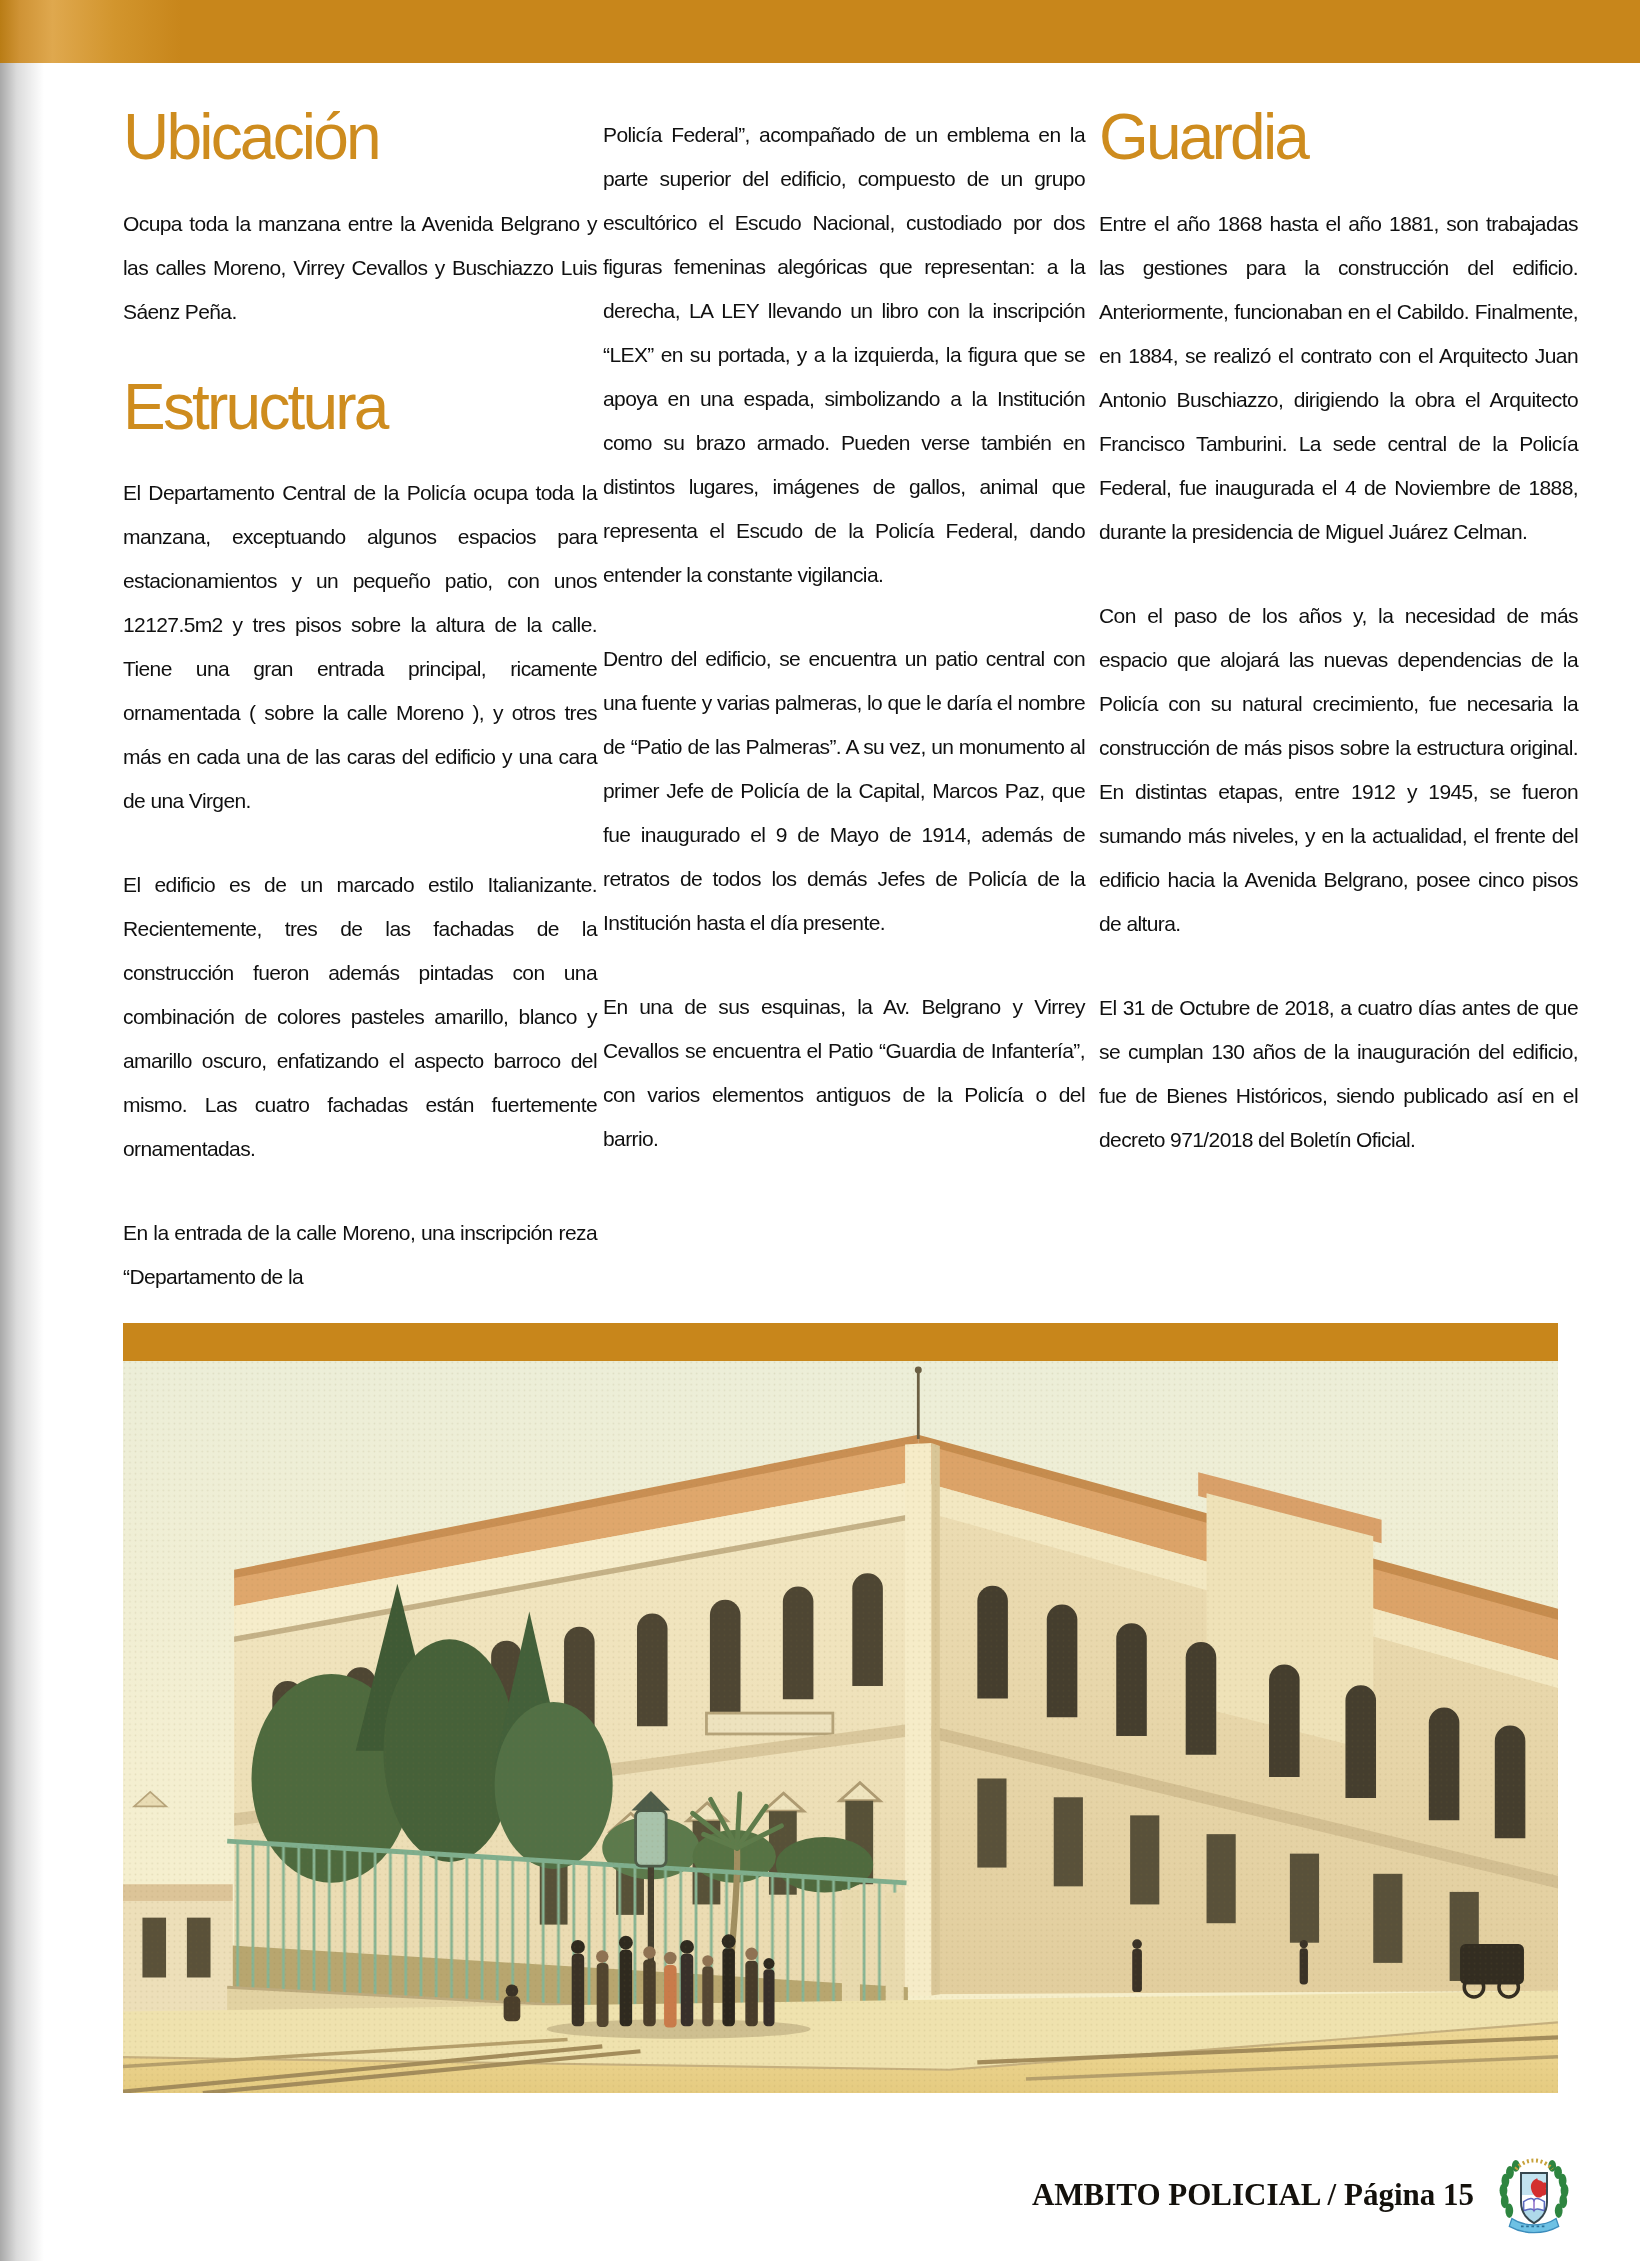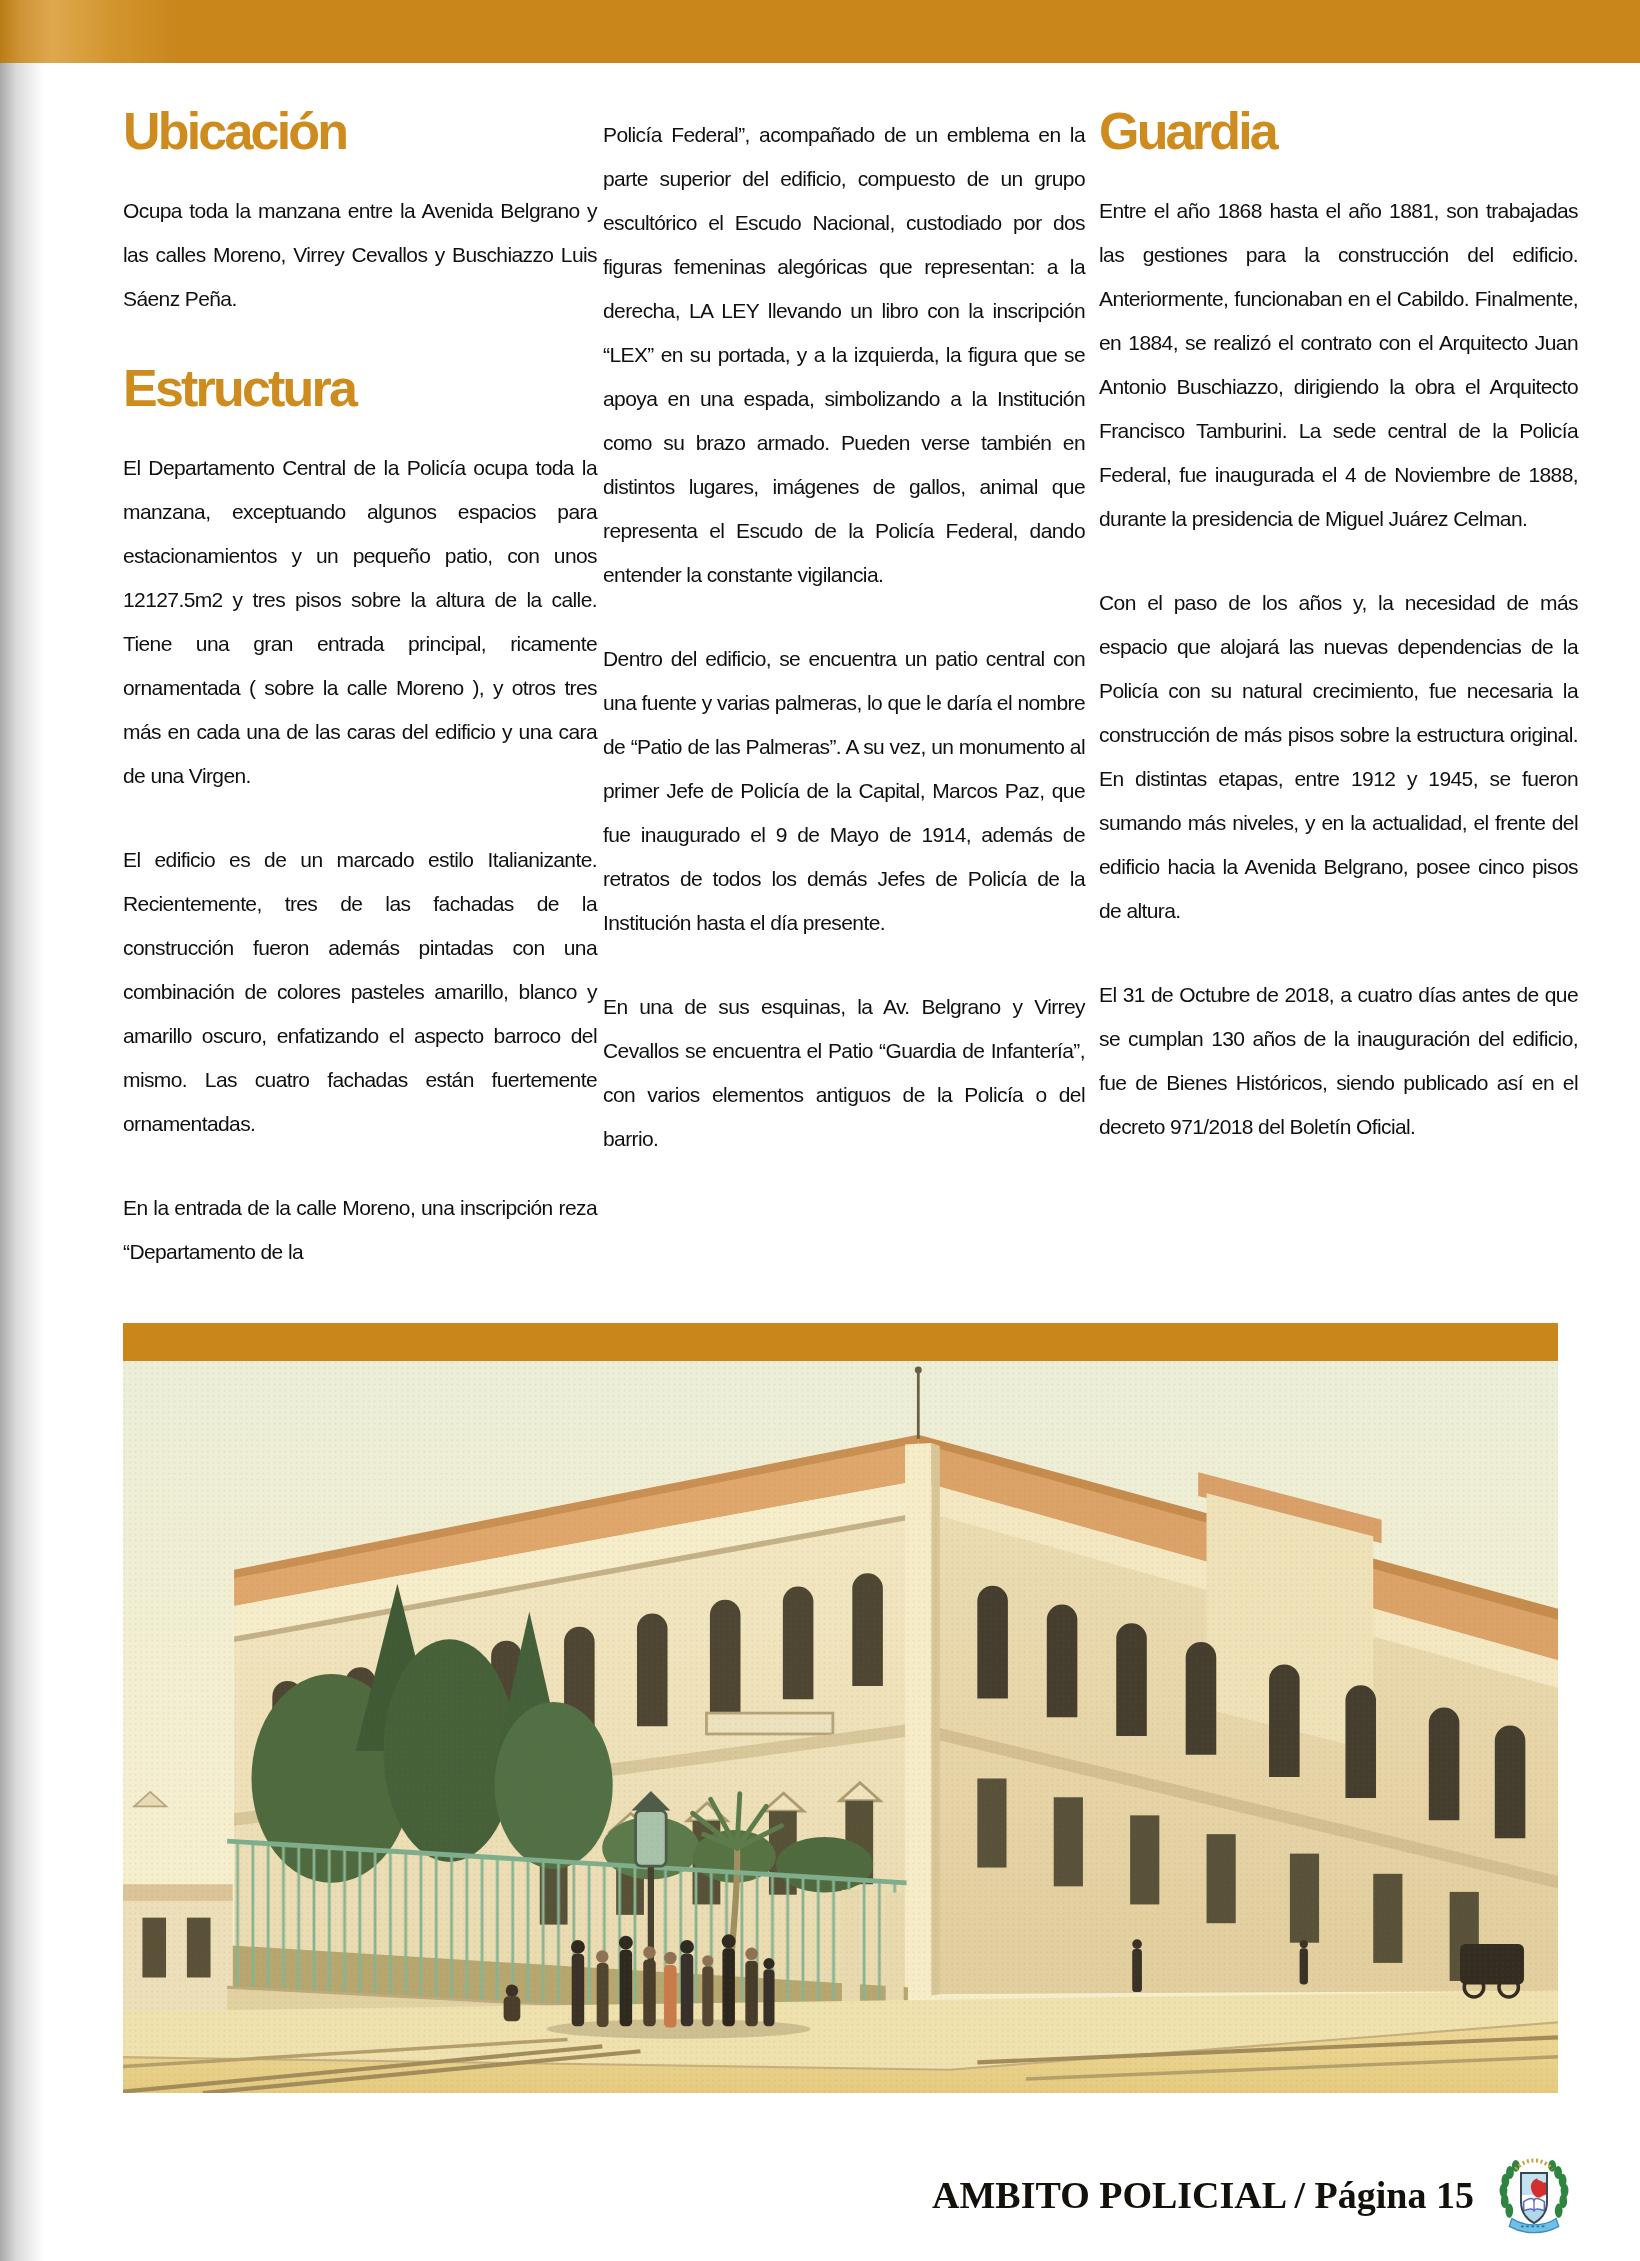--- a/index.html
+++ b/index.html
@@ -15,40 +15,40 @@
   .edge-shadow{
     position:absolute;left:0;top:63px;width:44px;height:2199px;
     background:linear-gradient(90deg,rgba(0,0,0,.34) 0%,rgba(0,0,0,.14) 38%,rgba(0,0,0,0) 100%);
     pointer-events:none;
   }
   .col{position:absolute;top:104px;}
   .col-left{left:123px;width:474px;}
   .col-mid{left:603px;width:482px;top:113px;}
   .col-right{left:1099px;width:479px;}
   h2.headline{
-    margin:0 0 31px 0;font-size:52px;line-height:1.04;font-weight:bold;
+    margin:0 0 31px 0;font-size:64px;line-height:1.04;font-weight:normal;
     letter-spacing:-2.8px;color:var(--heading-color,#ce8c1e);
   }
   h2.headline.second{margin-top:5px;}
   p.body{
     margin:0 0 40px 0;font-size:21px;line-height:44px;letter-spacing:-0.6px;
     text-align:justify;hyphens:auto;-webkit-hyphens:auto;color:#101010;
   }
   .photo-rule{
     position:absolute;left:123px;top:1323px;width:1435px;height:38px;
     background:var(--accent,#c8861b);
   }
   .photo-frame{position:absolute;left:123px;top:1361px;width:1435px;height:732px;overflow:hidden;}
   .photo-frame svg{display:block;width:100%;height:100%;}
   .footer{
     position:absolute;top:2152px;right:68px;height:85px;
     display:flex;align-items:center;gap:21px;
   }
   .credit{
-    font-family:"Liberation Serif",serif;font-weight:bold;font-size:38px;
+    font-family:"Liberation Serif",serif;font-weight:bold;font-size:31px;
     color:#14110c;white-space:nowrap;
   }
   .crest{width:78px;height:83px;}
 </style>
 </head>
 <body>
 
 <div class="page">
 
   <div class="top-bar"></div>

